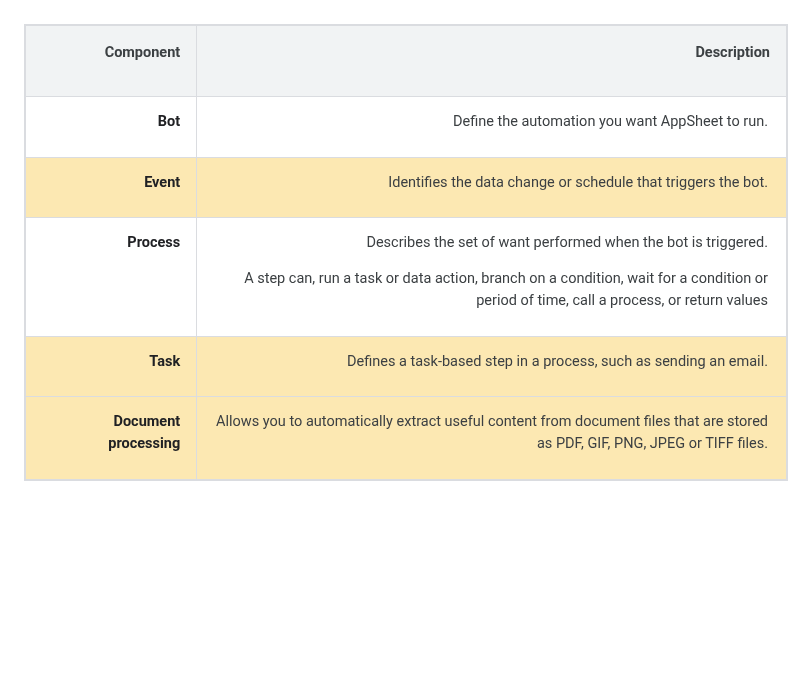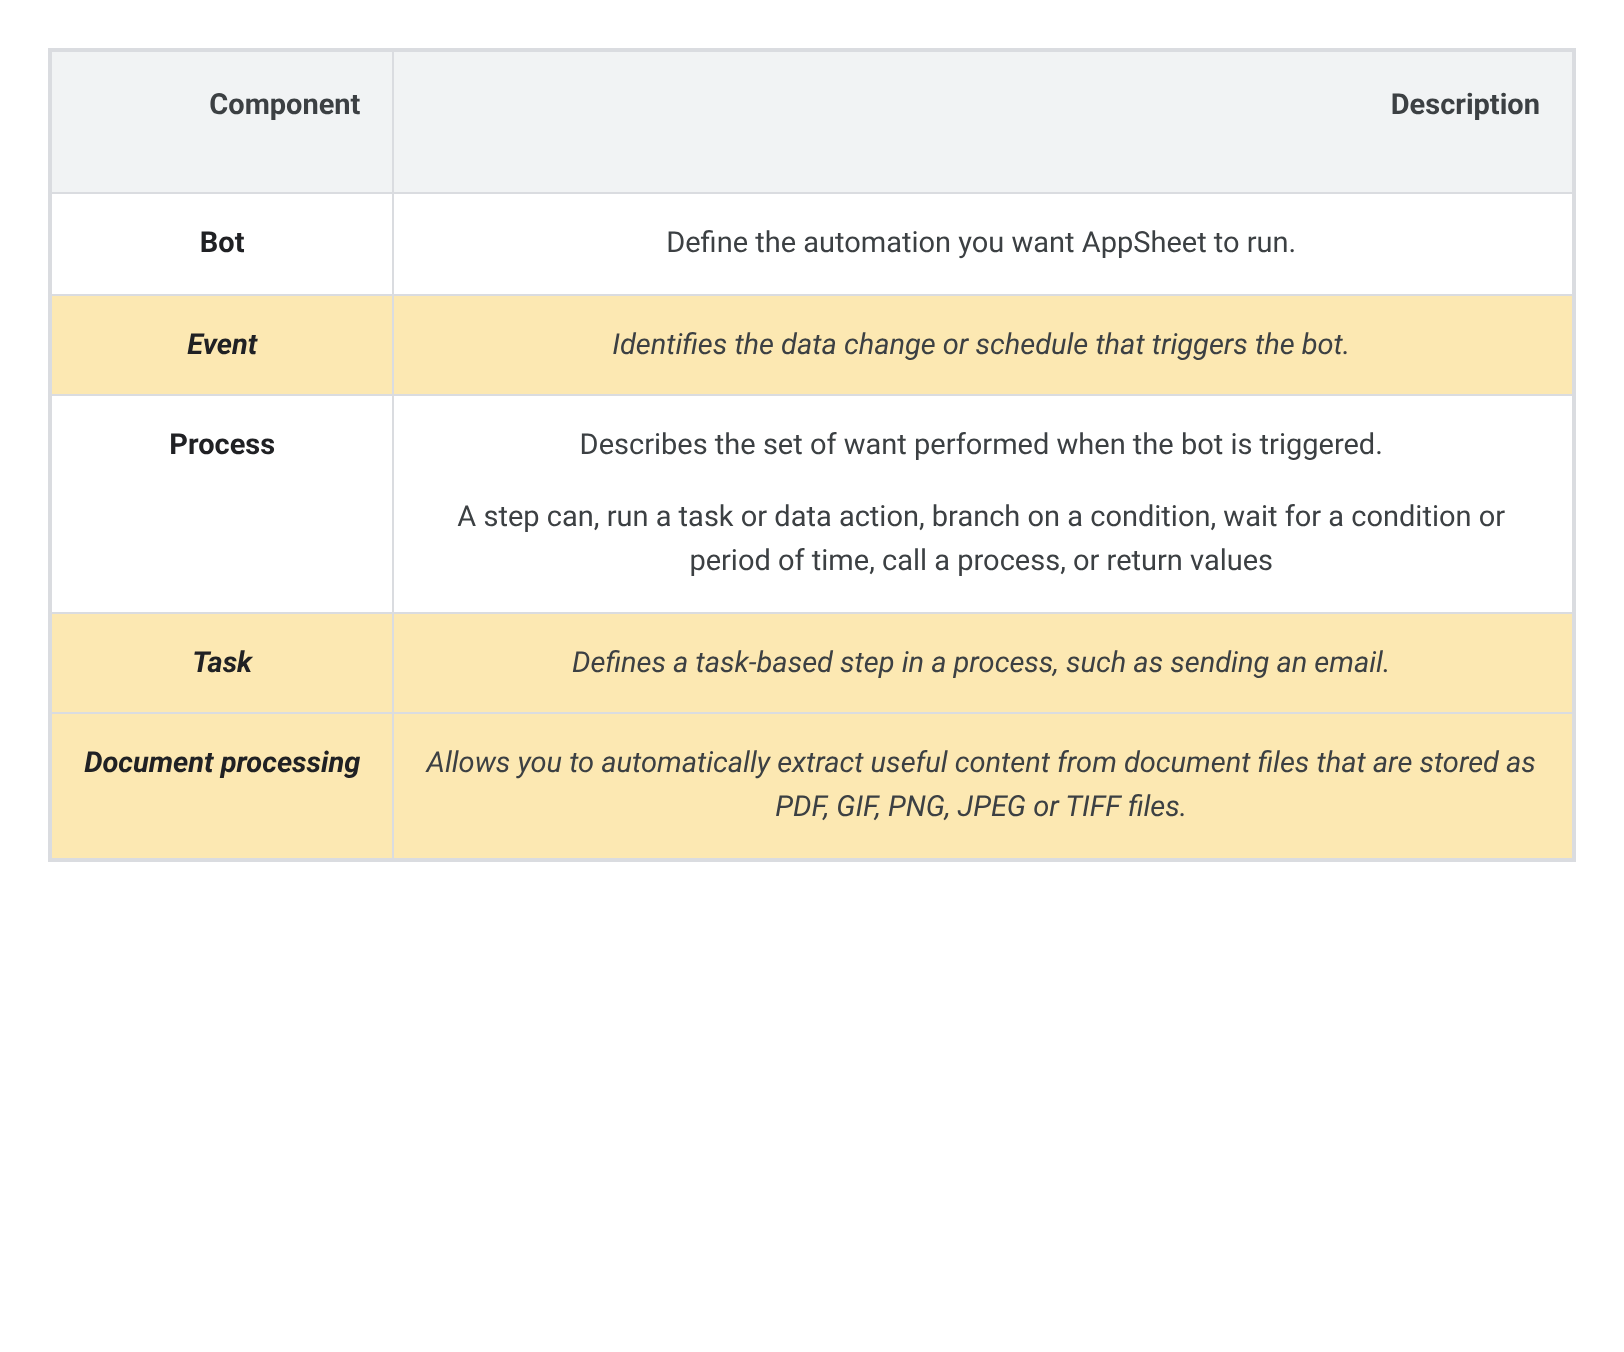--- a/index.html
+++ b/index.html
@@ -17,22 +17,22 @@
       border: 1px solid #dadce0;
       border-collapse: collapse;
     }
     table {
       width: 100%;
       border-collapse: collapse;
       table-layout: fixed;
     }
     th, td {
       border: 1px solid #dadce0;
-      padding: 14px 16px 14px 16px;
-      text-align: center;
+      padding: 14px 16px 24px 16px;
+      text-align: right;
       vertical-align: top;
       font-size: 14.5px;
       line-height: 1.5;
       color: #3c4043;
     }
     th {
       background: #f1f3f4;
       font-weight: 700;
       text-align: right;
       vertical-align: top;
@@ -40,21 +40,20 @@
       color: #3c4043;
     }
     col.col-component { width: 22.5%; }
     col.col-description { width: 77.5%; }
     td.component-cell {
       font-weight: 700;
       color: #202124;
     }
     tr.highlight td {
       background: #fce8b2;
-      font-style: italic;
     }
     .desc p {
       margin: 0 2px 14px 0;
     }
     .desc p:last-child {
       margin-bottom: 0;
     }
   </style>
 </head>
 <body>

